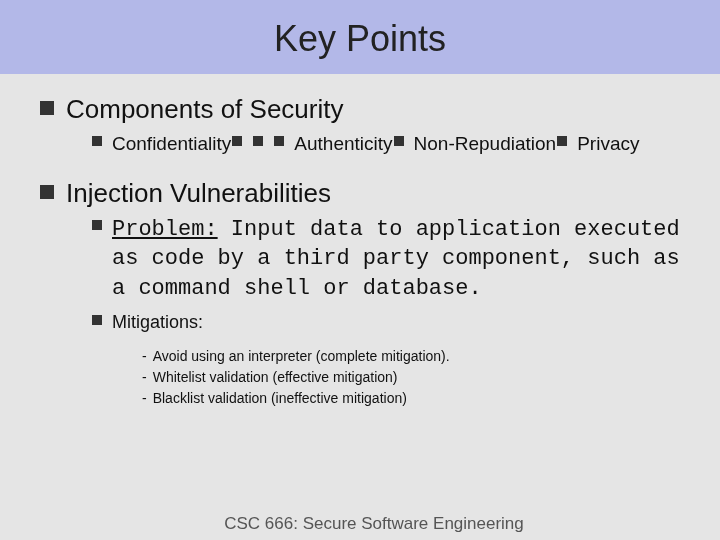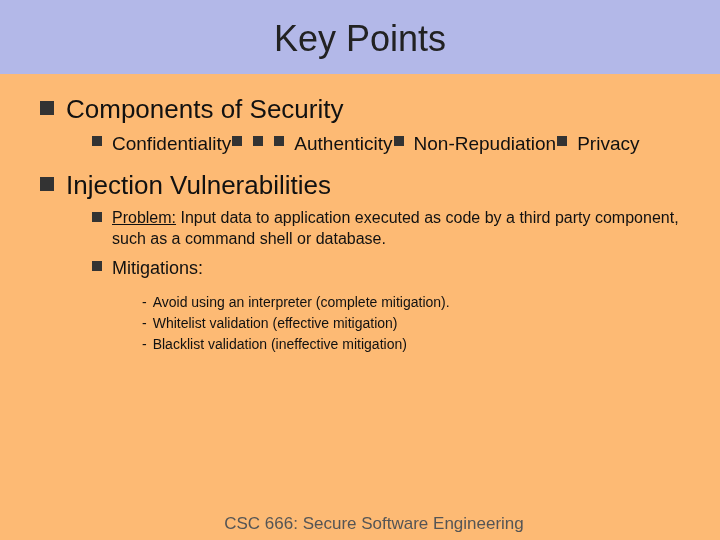--- a/index.html
+++ b/index.html
@@ -12,21 +12,21 @@
       width: 720px;
       height: 540px;
       background: #ffffff;
       font-family: Arial, sans-serif;
       overflow: hidden;
     }
 
     .slide {
       width: 720px;
       height: 540px;
-      background: #fdba74;
+      background: #e5e5e5;
       display: flex;
       flex-direction: column;
       justify-content: space-between;
     }
 
     .slide-header {
       background: #b3b8e8;
       text-align: center;
       padding: 18px 20px 14px 20px;
     }
@@ -35,21 +35,21 @@
       font-size: 36px;
       font-weight: normal;
       color: #222222;
     }
 
     .slide-body {
       flex: 1;
       padding: 20px 40px 10px 40px;
       display: flex;
       flex-direction: column;
-      gap: 4px;
+      gap: 12px;
     }
 
     .section {
       margin-bottom: 8px;
     }
 
     .section-header {
       display: flex;
       align-items: flex-start;
       font-size: 26px;
@@ -103,22 +103,23 @@
 
     .problem-list li {
       display: flex;
       align-items: flex-start;
       font-size: 18px;
       color: #111111;
       line-height: 1.35;
     }
 
     .problem-text {
-      font-size: 16px;
+      font-size: 22px;
       line-height: 1.35;
+      font-family: Liberation Mono, monospace;
     }
 
     .underline {
       text-decoration: underline;
     }
 
     .dash-list {
       margin-left: 30px;
       list-style: none;
       margin-top: 12px;

